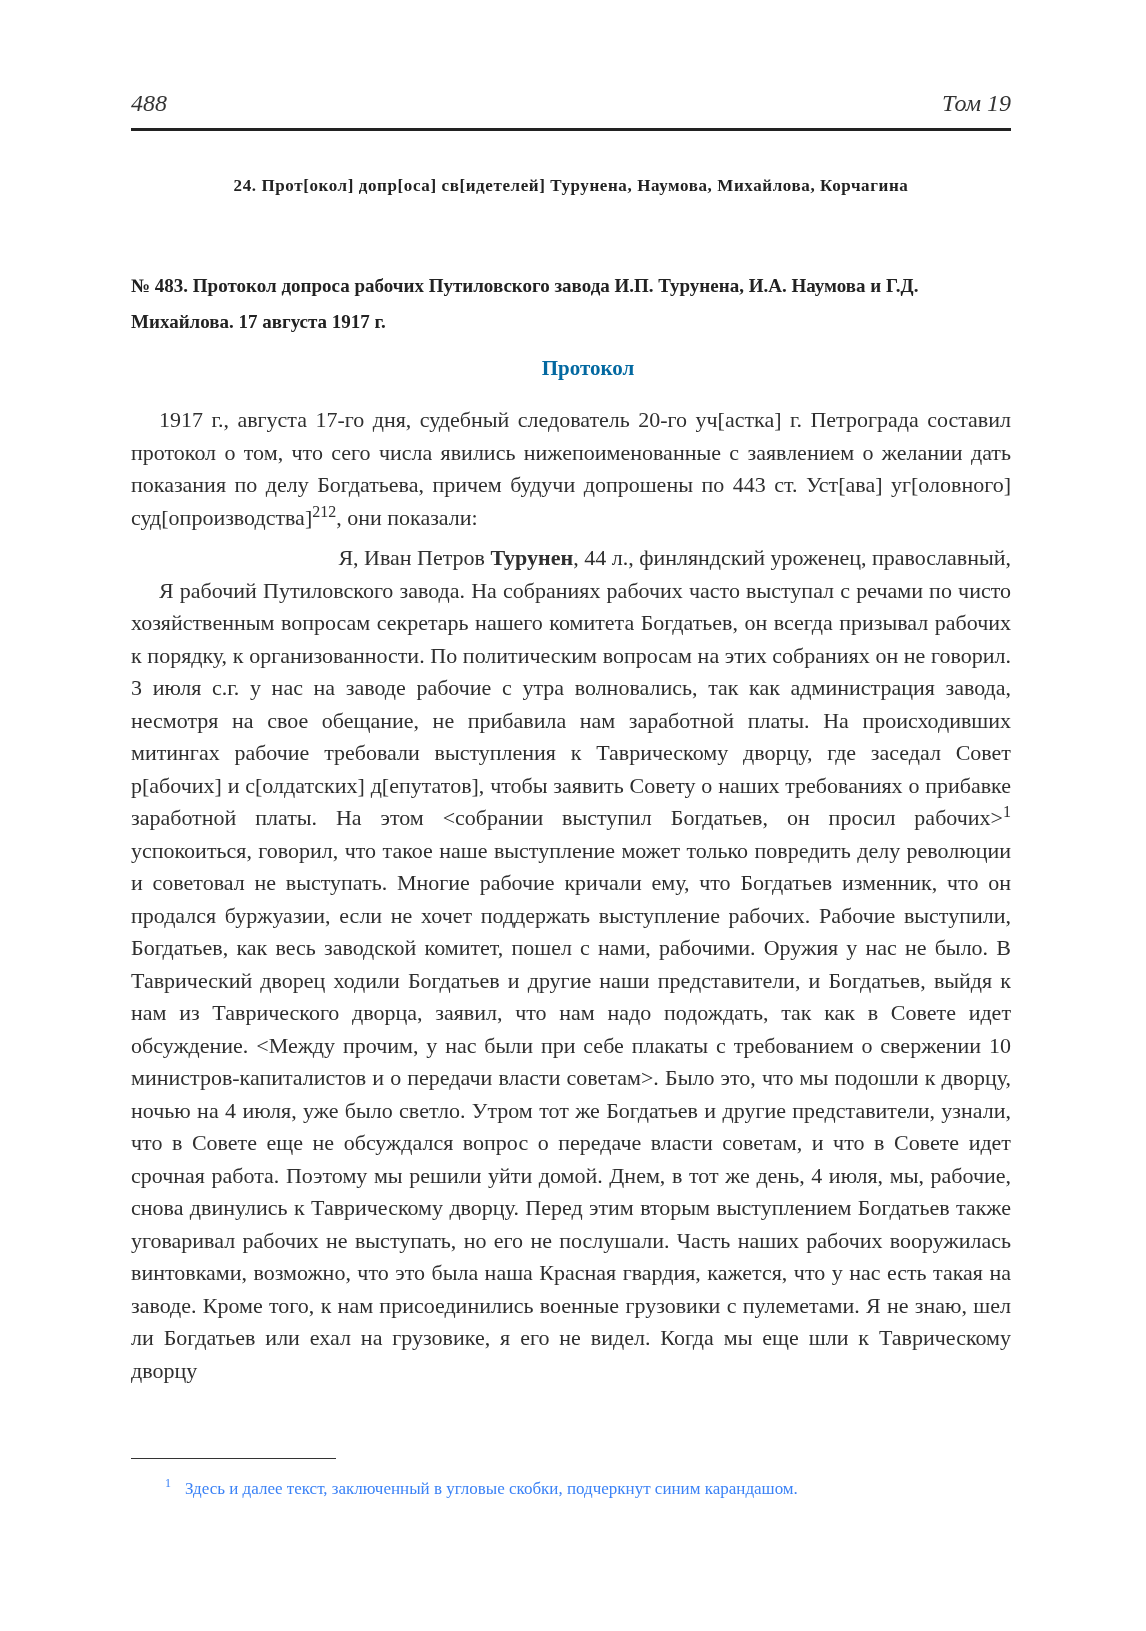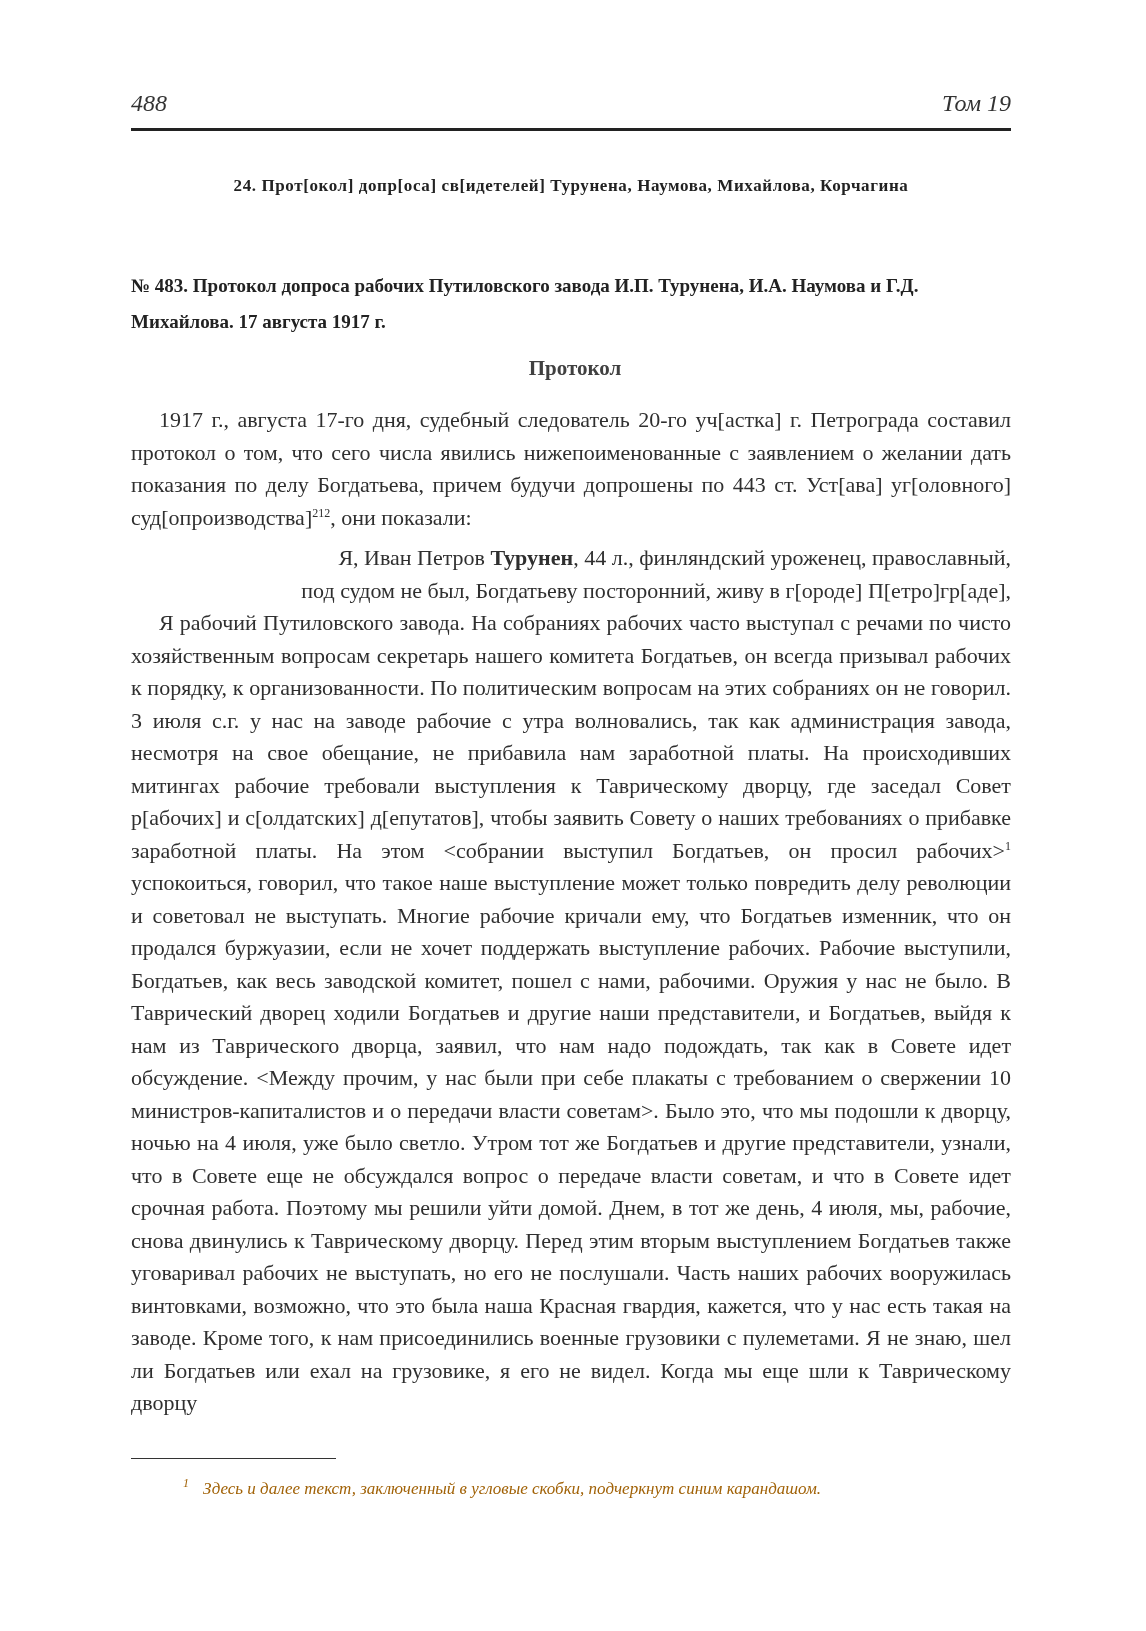--- a/index.html
+++ b/index.html
@@ -21,42 +21,42 @@
     .section-title {
       position: absolute; top: 168px; left: 0; width: 880px;
       text-align: center; font-weight: bold; font-size: 17px;
       line-height: 36px; letter-spacing: 0.6px; color: #222;
     }
     .doc-title {
       position: absolute; top: 268px; left: 0; width: 880px;
       font-weight: bold; font-size: 19px; line-height: 36px; color: #222;
     }
     .doc-subtitle {
-      position: absolute; top: 356px; left: 4px; width: 880px;
-      text-align: center; font-weight: bold; font-size: 21px; color: #404040;
+      position: absolute; top: 356px; left: 17px; width: 880px;
+      text-align: center; font-weight: bold; font-size: 21px; color: #0369a1;
     }
     .body-text {
       position: absolute; top: 404px; left: 0; width: 880px;
       font-size: 22px; line-height: 32.5px; text-align: justify;
       color: #2f2f2f;
     }
     .body-text p { margin: 0; text-indent: 28px; }
     .body-text p.first { text-indent: 28px; }
     .witness {
       text-align: right; margin: 8px 0 0 0;
     }
     .witness b { font-weight: bold; margin-top: 40px; }
-    sup { font-size: 12px; line-height: 0; vertical-align: super; }
+    sup { font-size: 16px; line-height: 0; vertical-align: super; }
     .fn-rule {
       position: absolute; top: 1458px; left: 0; width: 205px; height: 0;
       border-top: 1.5px solid #333;
     }
     .footnote {
-      position: absolute; top: 1476px; left: 52px; width: 846px;
-      font-size: 17px; color: #a16207; font-style: italic;
+      position: absolute; top: 1476px; left: 34px; width: 846px;
+      font-size: 17px; color: #3b82f6;
     }
     .footnote .fn-num { font-size: 12px; vertical-align: super; margin-right: 14px; }
   </style>
 </head>
 <body>
 
 <div class="page">
   <div class="running-head">
     <span>488</span>
     <span>Том 19</span>
@@ -65,21 +65,20 @@
 
   <div class="section-title">24. Прот[окол] допр[оса] св[идетелей] Турунена, Наумова, Михайлова, Корчагина</div>
 
   <div class="doc-title">№ 483. Протокол допроса рабочих Путиловского завода И.П. Турунена, И.А. Наумова и Г.Д. Михайлова. 17 августа 1917 г.</div>
   <div class="doc-subtitle">Протокол</div>
 
   <div class="body-text">
     <p class="first"><span>1917 г., августа 17-го дня, судебный следователь 20-го уч[астка] г.  Петрограда составил протокол о том, что сего числа явились нижепоименованные с заявлением о желании дать показания по делу Богдатьева, причем будучи допрошены по 443 ст. Уст[ава] уг[оловного] суд[опроизводства]</span><sup>212</sup><span>, они показали:</span></p>
     <div class="witness">
       <div><span>Я, Иван Петров </span><b>Турунен</b><span>, 44 л., финляндский уроженец, православный,</span></div>
-      <div>под судом не был, Богдатьеву посторонний, живу в г[ороде] П[етро]гр[аде],</div>
     </div>
     <p><span>Я рабочий Путиловского завода. На собраниях рабочих часто выступал с речами по чисто хозяйственным вопросам секретарь нашего комитета Богдатьев, он всегда призывал рабочих к порядку, к организованности. По политическим вопросам на этих собраниях он не говорил. 3 июля с.г. у нас на заводе рабочие с утра волновались, так как администрация завода, несмотря на свое обещание, не прибавила нам заработной платы. На происходивших митингах рабочие требовали выступления к Таврическому дворцу, где заседал Совет р[абочих] и с[олдатских] д[епутатов], чтобы заявить Совету о наших требованиях о прибавке заработной платы. На этом &lt;собрании выступил Богдатьев, он просил рабочих&gt;</span><sup>1</sup><span> успокоиться, говорил, что такое наше выступление может только повредить делу революции и советовал не выступать. Многие рабочие кричали ему, что Богдатьев изменник, что он продался буржуазии, если не хочет поддержать выступление рабочих. Рабочие выступили, Богдатьев, как весь заводской комитет, пошел с нами, рабочими. Оружия у нас не было. В Таврический дворец ходили Богдатьев и другие наши представители, и Богдатьев, выйдя к нам из Таврического дворца, заявил, что нам надо подождать, так как в Совете идет обсуждение. &lt;Между прочим, у нас были при себе плакаты с требованием о свержении 10 министров-капиталистов и о передачи власти советам&gt;. Было это, что мы подошли к дворцу, ночью на 4 июля, уже было светло. Утром тот же Богдатьев и другие представители, узнали, что в Совете еще не обсуждался вопрос о передаче власти советам, и что в Совете идет срочная работа. Поэтому мы решили уйти домой. Днем, в тот же день, 4 июля, мы, рабочие, снова двинулись к Таврическому дворцу. Перед этим вторым выступлением Богдатьев также уговаривал рабочих не выступать, но его не послушали. Часть наших рабочих вооружилась винтовками, возможно, что это была наша Красная гвардия, кажется, что у нас есть такая на заводе. Кроме того, к нам присоединились военные грузовики с пулеметами. Я не знаю, шел ли Богдатьев или ехал на грузовике, я его не видел. Когда мы еще шли к Таврическому дворцу</span></p>
   </div>
 
   <div class="fn-rule"></div>
   <div class="footnote">
     <span class="fn-num">1</span><span>Здесь и далее текст, заключенный в угловые скобки, подчеркнут синим карандашом.</span>
   </div>
 </div>
 

